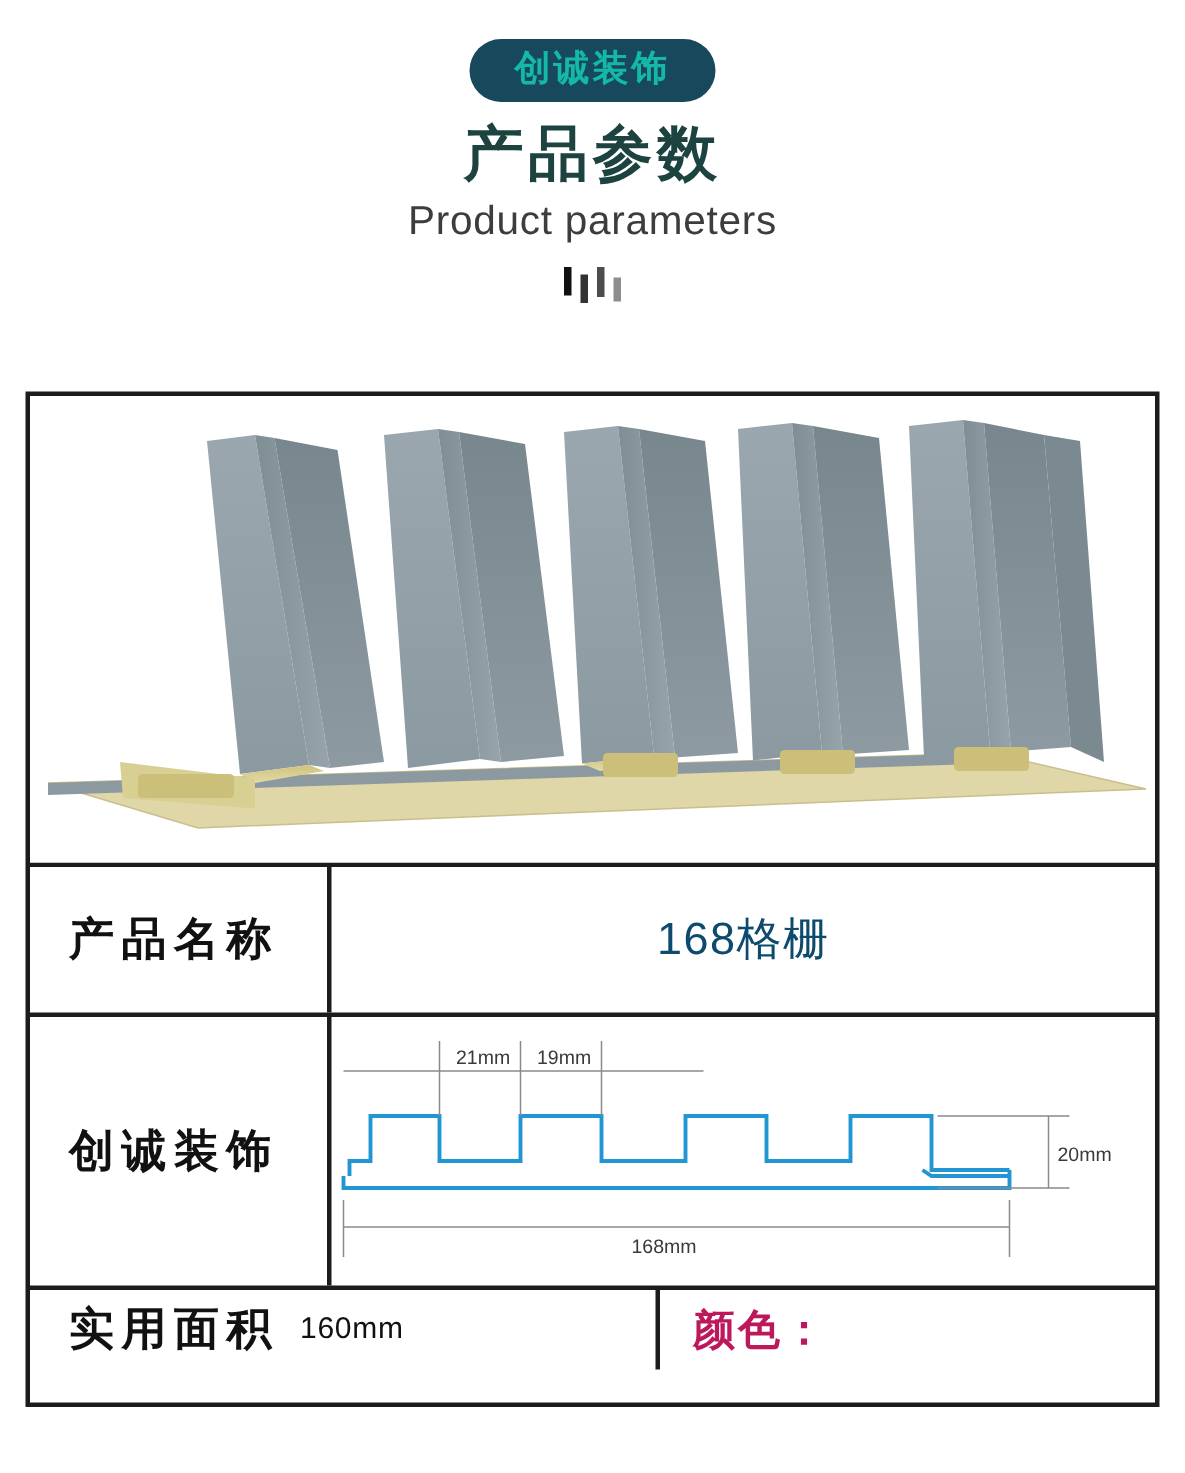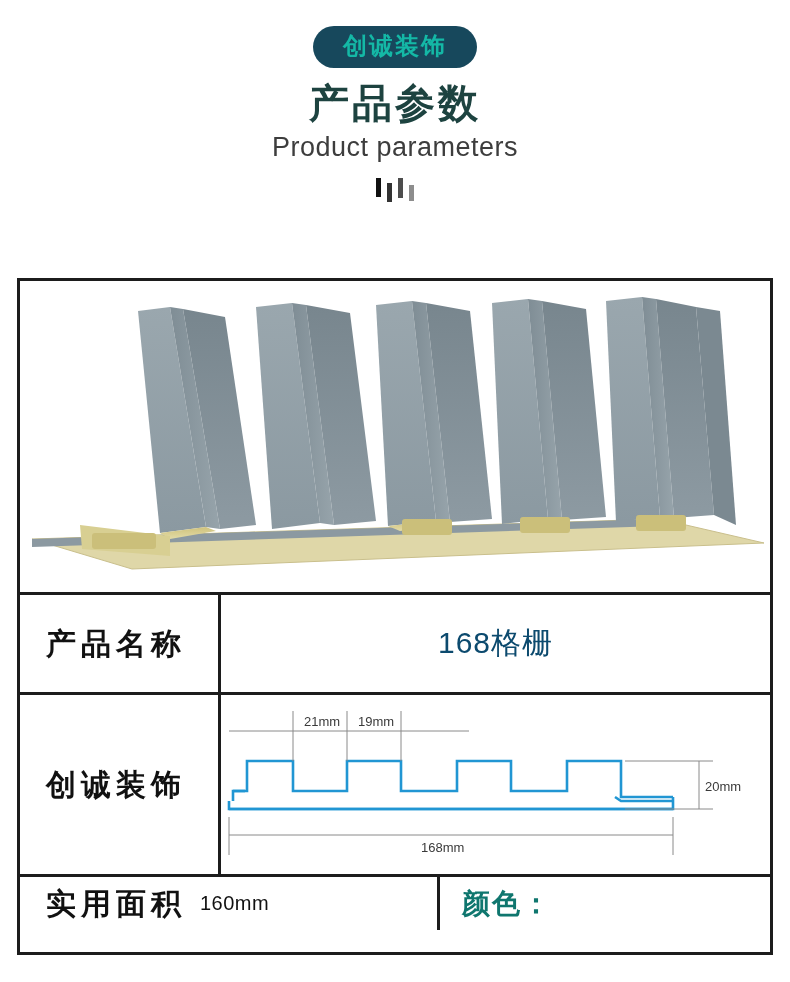--- a/index.html
+++ b/index.html
@@ -51,21 +51,21 @@
   }
   .divider-bars span { display:block; width:5px; border-radius:0; }
   .bar1 { height:19px; background:#111111; margin-top:1px; }
   .bar2 { height:19px; background:#333333; margin-top:6px; }
   .bar3 { height:20px; background:#4d4d4d; margin-top:1px; }
   .bar4 { height:16px; background:#8d8d8d; margin-top:8px; }
 
   
   .spec-table {
     position:absolute;
-    left:17px; top:278px;
+    left:17px; top:261px;
     width:756px; height:677px;
     border:3px solid #1c1c1c;
     background:#fff;
   }
   .row { display:flex; width:100%; border-bottom:3px solid #1c1c1c; }
   .row:last-child { border-bottom:none; }
 
   .row-photo { height:314px; }
   .row-name  { height:100px; }
   .row-diagram { height:182px; }
@@ -93,21 +93,21 @@
   .photo-cell { width:100%; height:100%; position:relative; overflow:hidden; background:#fff; }
 
   
   .area-cell {
     flex:0 0 420px; width:420px;
     border-right:3px solid #1c1c1c;
     display:flex; align-items:center; padding-left:26px; gap:14px;
   }
   .area-value { font-size:20px; color:#111; letter-spacing:0.5px; }
   .color-cell { flex:1 1 auto; display:flex; align-items:center; padding-left:22px; }
-  .color-label { font-size:28px; font-weight:bold; color:#0f766e; letter-spacing:2px; }
+  .color-label { font-size:28px; font-weight:bold; color:#be185d; letter-spacing:2px; }
 
   
   .diagram-cell { width:100%; height:100%; position:relative; }
   .dim-text { font-family:"Liberation Sans","DejaVu Sans",sans-serif; }
 </style>
 </head>
 <body>
 
 <div class="page">
 

